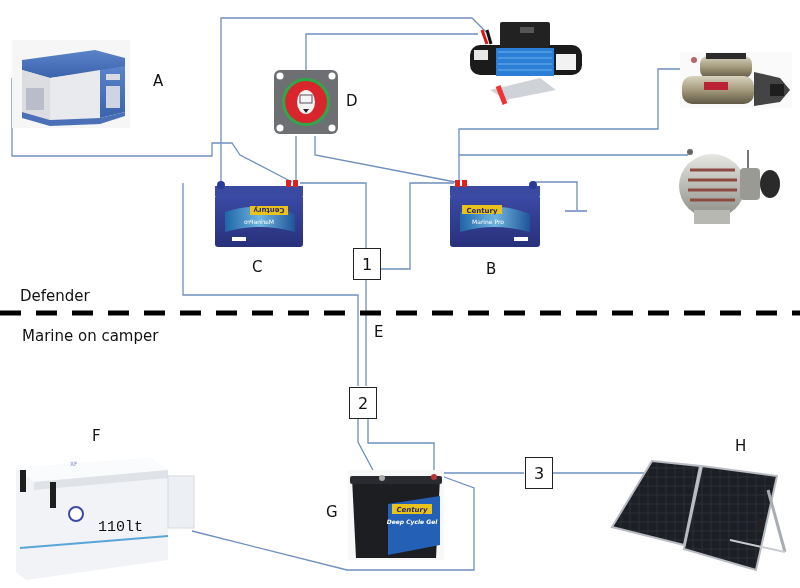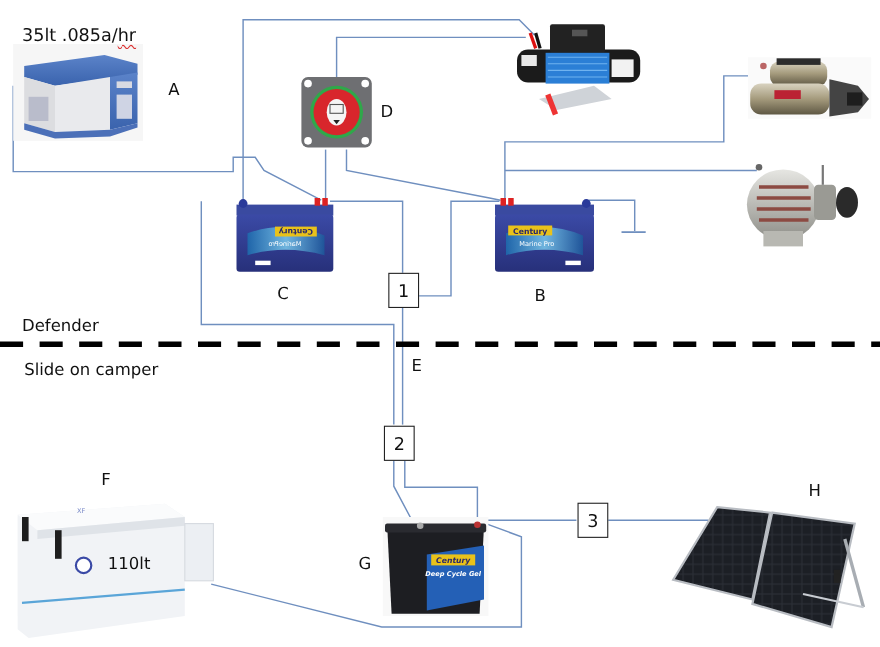--- a/index.html
+++ b/index.html
@@ -195,32 +195,29 @@
   <g>
     <path d="M652,461 L700,466 L684,545 L612,527 Z" fill="url(#cells)" stroke="#b8bcc2" stroke-width="2"></path>
     <path d="M702,466 L777,476 L756,570 L684,549 Z" fill="url(#cells)" stroke="#b8bcc2" stroke-width="2"></path>
     <line x1="768" y1="490" x2="785" y2="552" stroke="#a8adb3" stroke-width="3"></line>
     <line x1="730" y1="540" x2="785" y2="552" stroke="#c8ccd2" stroke-width="2"></line>
     <rect x="758" y="518" width="6" height="12" fill="#222"></rect>
   </g>
 </svg>
 
 
-<div class="lbl big" style="left:20px;top:22px;">
-  <span>35lt .085a/<span class="underline-wavy">hr</span></span>
-</div>
 <div class="lbl" style="left:153px;top:72px;">A</div>
 <div class="lbl" style="left:346px;top:92px;">D</div>
 <div class="lbl" style="left:252px;top:258px;">C</div>
 <div class="lbl" style="left:486px;top:260px;">B</div>
 <div class="lbl" style="left:20px;top:287px;text-align:right;">Defender</div>
-<div class="lbl" style="left:22px;top:327px;">Slide on camper</div>
+<div class="lbl" style="left:22px;top:327px;">Marine on camper</div>
 <div class="lbl" style="left:374px;top:323px;">E</div>
 <div class="lbl" style="left:92px;top:427px;">F</div>
-<div class="lbl" style="left:98px;top:503px;">110lt</div>
+<div class="lbl" style="left:98px;top:519px;font-family:Liberation Mono, monospace;">110lt</div>
 <div class="lbl" style="left:326px;top:503px;">G</div>
 <div class="lbl" style="left:735px;top:437px;">H</div>
 
 
 <div class="numbox" style="left:353px;top:248px;">1</div>
 <div class="numbox" style="left:349px;top:387px;">2</div>
 <div class="numbox" style="left:525px;top:457px;">3</div>
 </div>
 
 </body></html>

